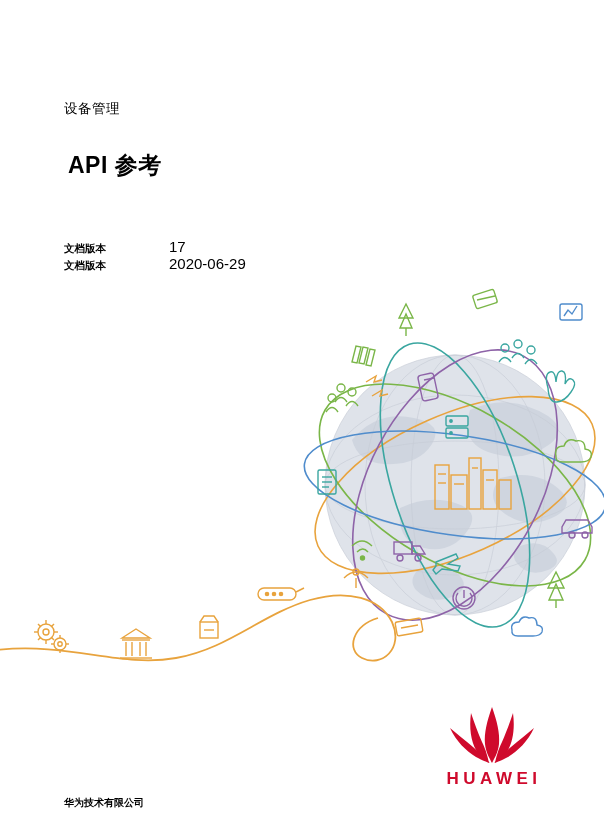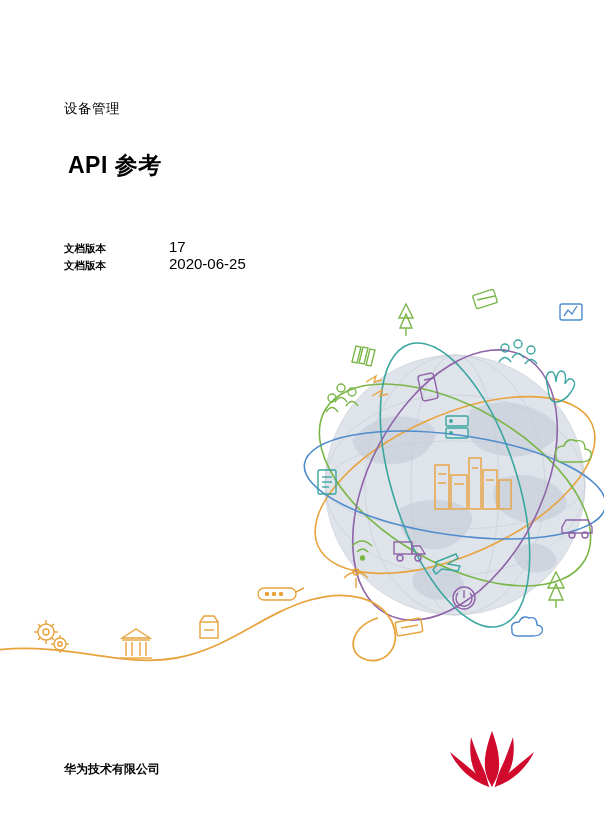--- a/index.html
+++ b/index.html
@@ -93,22 +93,22 @@
     letter-spacing: 4.5px;
     color: #cf0a2c;
     margin-top: 4px;
     text-indent: 4px;
   }
 
   
   .footer-company {
     position: absolute;
     left: 64px;
-    bottom: 53px;
-    font-size: 12px;
+    bottom: 21px;
+    font-size: 10px;
     font-weight: bold;
     color: #000000;
   }
 </style>
 </head>
 <body>
 
 <div class="page">
 
   <div class="title-block">
@@ -116,21 +116,21 @@
     <div class="doc-title">API 参考</div>
   </div>
 
   <div class="meta-block">
     <div class="meta-row">
       <span class="meta-label">文档版本</span>
       <span class="meta-value">17</span>
     </div>
     <div class="meta-row">
       <span class="meta-label">文档版本</span>
-      <span class="meta-value">2020-06-25</span>
+      <span class="meta-value">2020-06-29</span>
     </div>
   </div>
 
   <div class="artwork">
     <svg width="604" height="430" viewBox="0 0 604 430" xmlns="http://www.w3.org/2000/svg">
 
       <circle cx="455" cy="215" r="130" fill="#dfe3ea"></circle>
 
       <g fill="#cfd5df">
         <path d="M352 170 q25 -30 62 -22 q30 6 18 26 q-14 22 -48 20 q-26 -2 -32 -24 z"></path>
@@ -352,17 +352,18 @@
   <div class="logo-wrap">
     <svg class="logo-mark" viewBox="0 0 108 62" xmlns="http://www.w3.org/2000/svg">
       <g fill="#cf0a2c">
         <path d="M54 4 C49 18 46 30 47 41 C48 50 52 56 54 60 C56 56 60 50 61 41 C62 30 59 18 54 4 Z"></path>
         <path d="M33 10 C31 25 33 38 38 47 C42 54 47 58 51 60 C50 55 48 47 44 39 C40 30 36 19 33 10 Z"></path>
         <path d="M75 10 C72 19 68 30 64 39 C60 47 58 55 57 60 C61 58 66 54 70 47 C75 38 77 25 75 10 Z"></path>
         <path d="M12 25 C18 38 28 48 38 54 C45 58 50 59 52 60 C48 56 42 50 35 44 C27 37 19 31 12 25 Z"></path>
         <path d="M96 25 C89 31 81 37 73 44 C66 50 60 56 56 60 C58 59 63 58 70 54 C80 48 90 38 96 25 Z"></path>
       </g>
     </svg>
+    <div class="logo-text">HUAWEI</div>
   </div>
 
   <div class="footer-company">华为技术有限公司</div>
 
 </div>
 
 </body></html>

